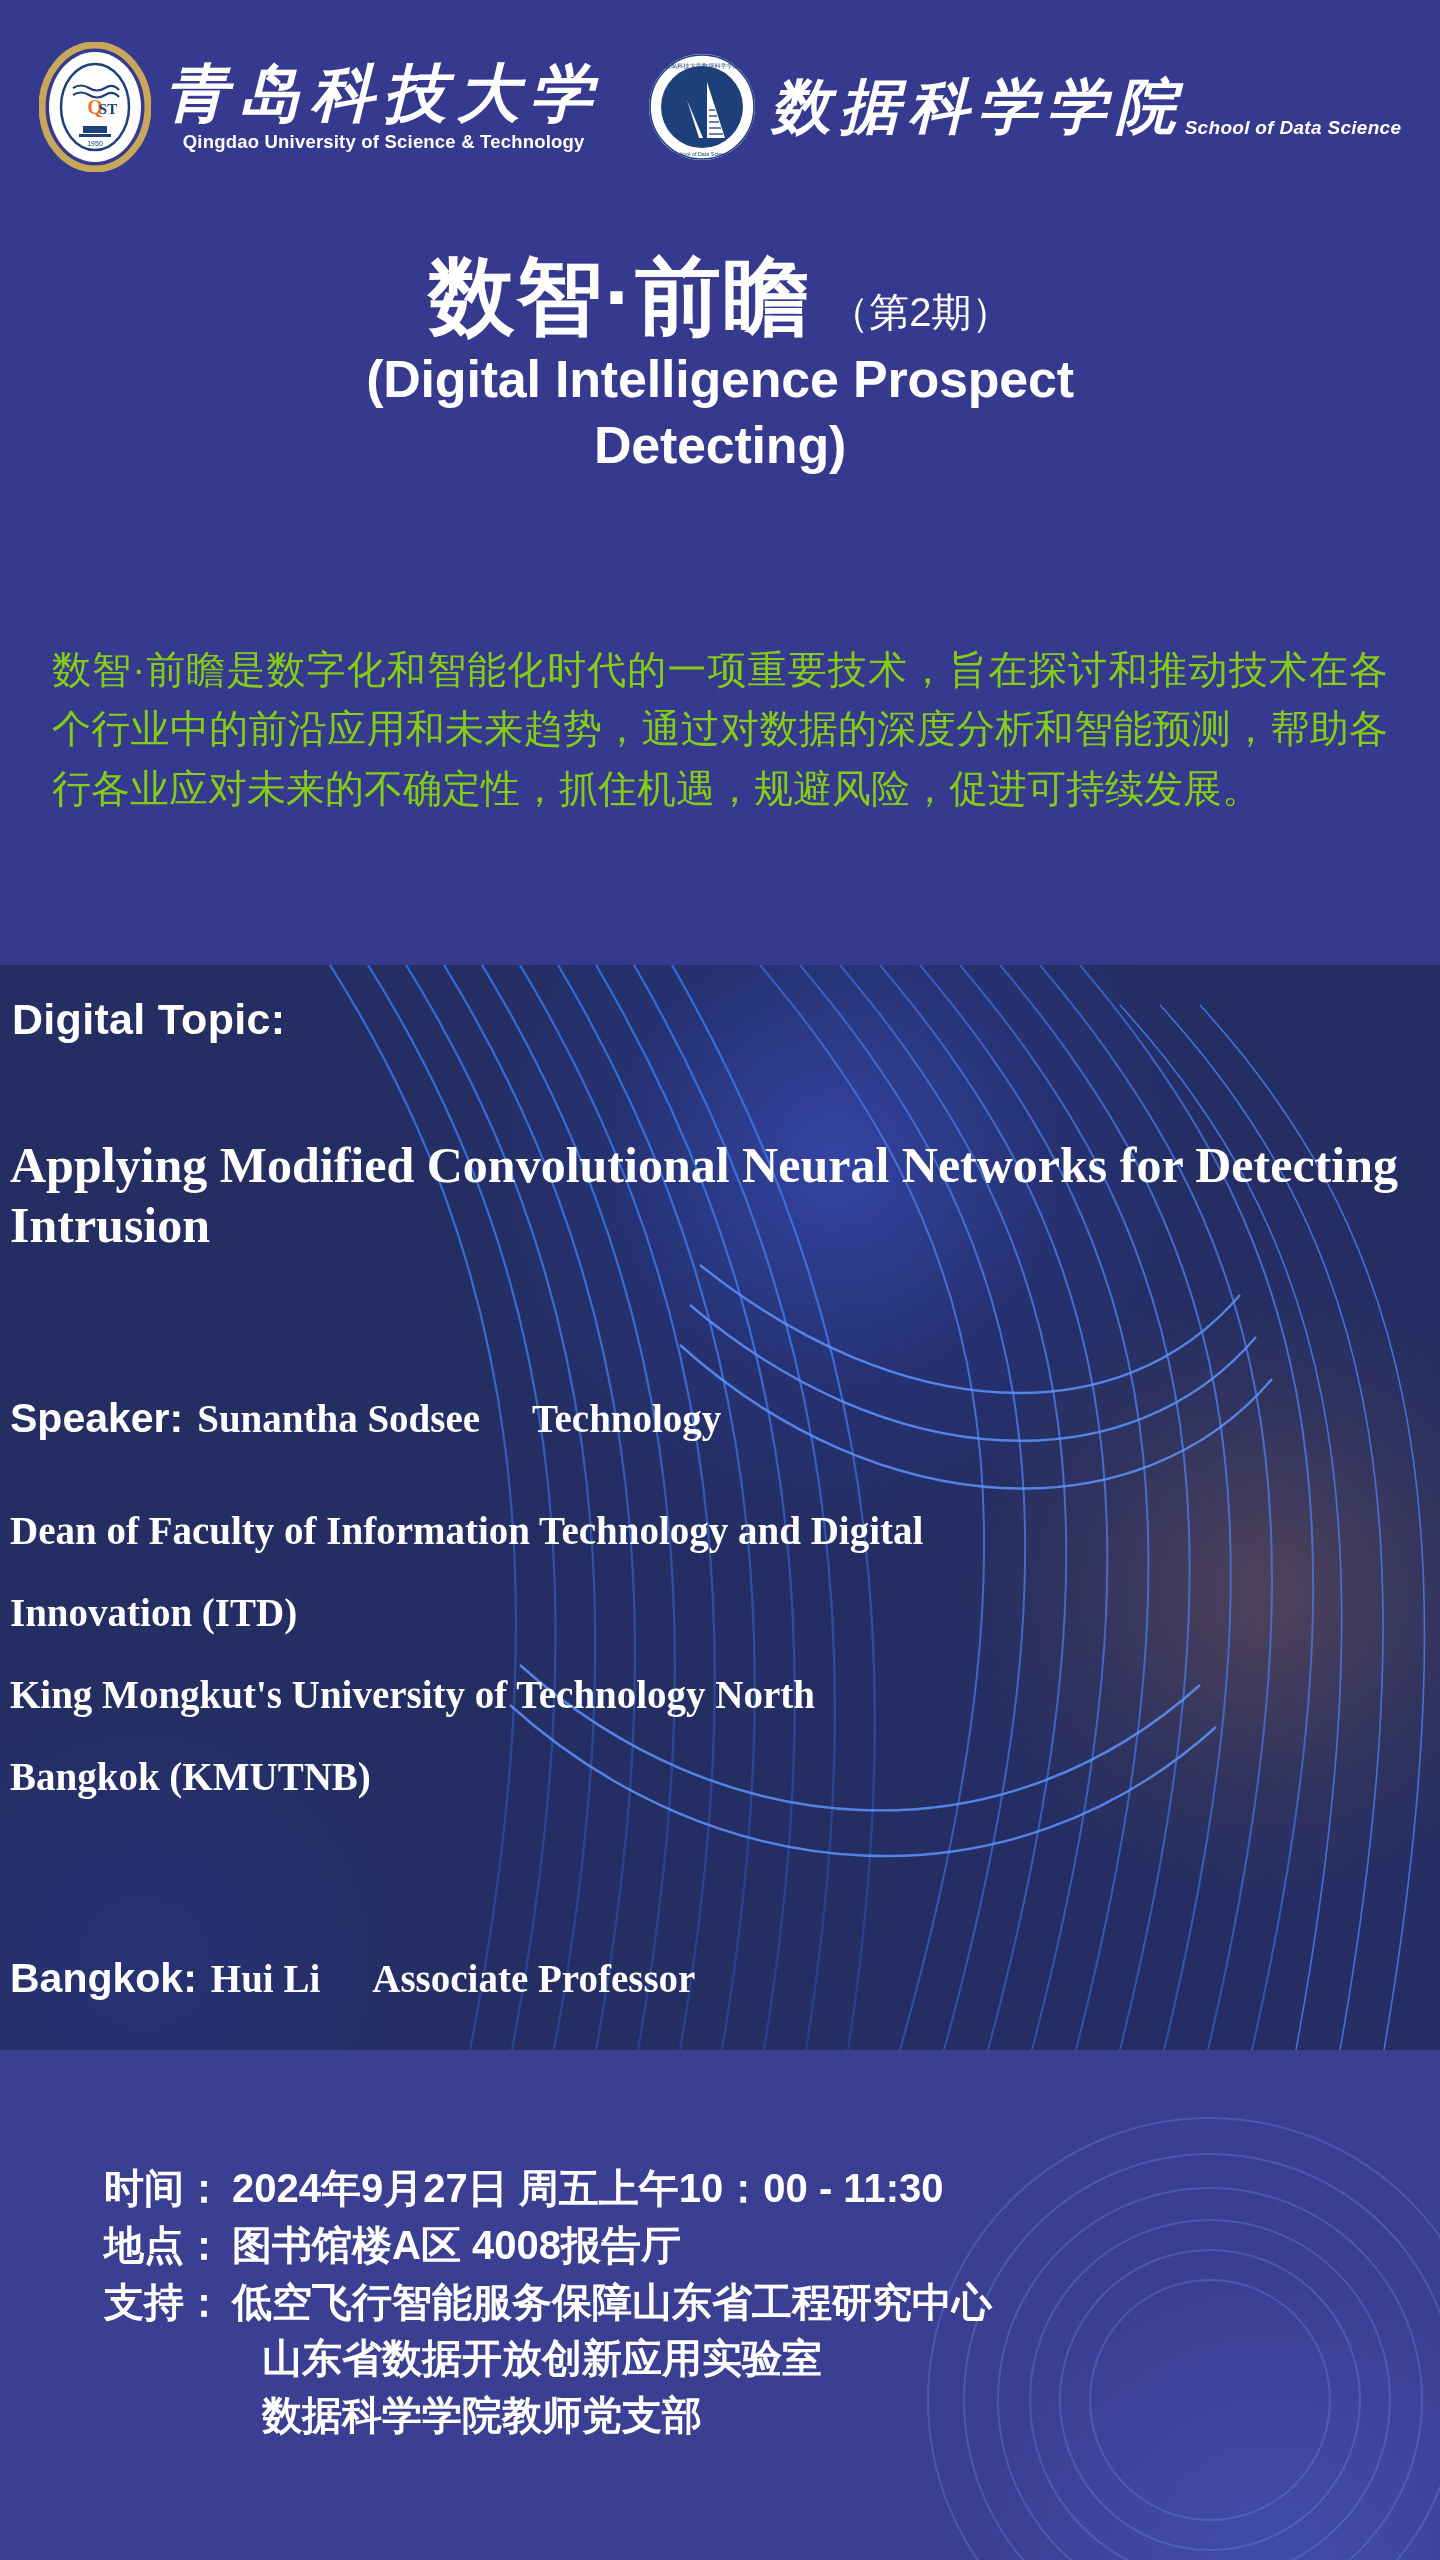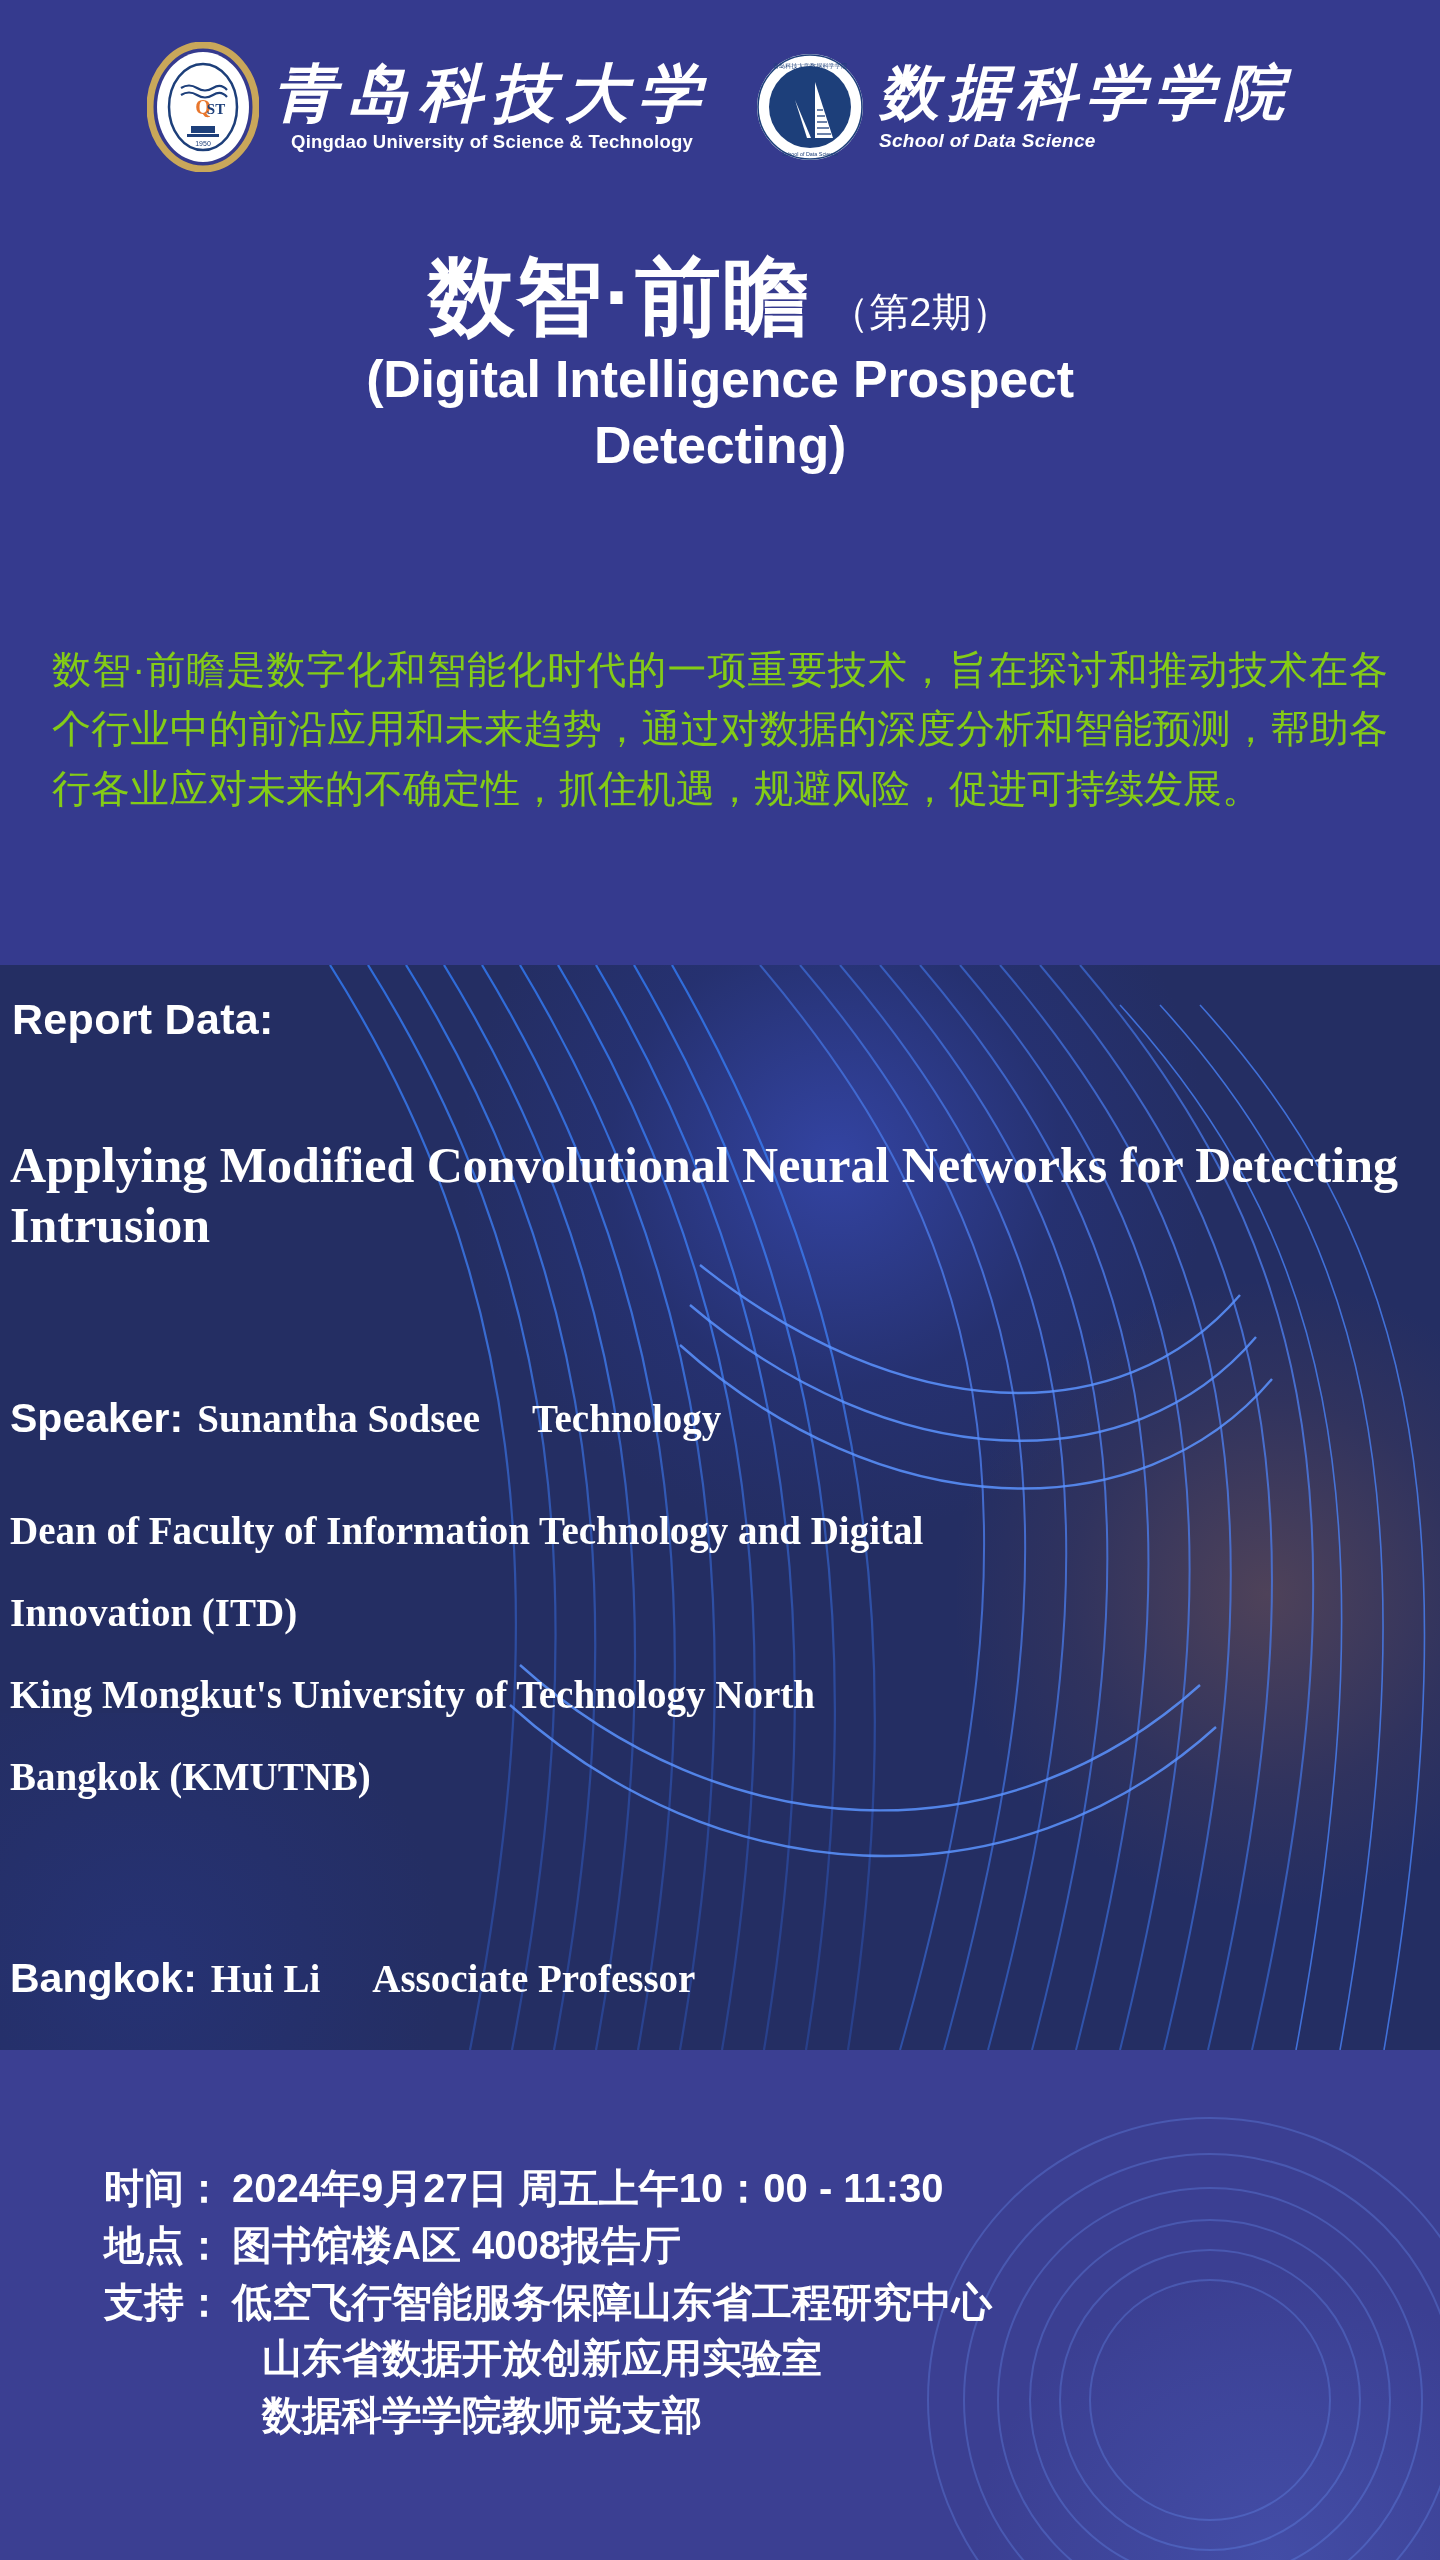--- a/index.html
+++ b/index.html
@@ -95,21 +95,21 @@
     font-weight:700; font-style:italic;
     font-size:63px; letter-spacing:10px; color:#fff; line-height:1.05;
     white-space:nowrap;
   }
   .qust-en {
     font-size:18.5px; font-weight:700; color:#fff;
     letter-spacing:.2px; white-space:nowrap; margin-top:4px;
   }
 
   .seal-sds { width:110px; height:110px; flex:0 0 auto; }
-  .sds-text { display:flex; flex-direction:column; align-items:flex-start; }
+  .sds-text { display:flex; flex-direction:row; align-items:flex-end; }
   .sds-cn {
     font-family:"Liberation Serif", serif;
     font-weight:700; font-style:italic;
     font-size:60px; letter-spacing:9px; color:#fff; line-height:1.05; white-space:nowrap;
   }
   .sds-en {
     font-size:19px; font-weight:700; font-style:italic; color:#fff;
     letter-spacing:.3px; white-space:nowrap; margin-top:5px;
   }
 
@@ -307,21 +307,21 @@
       <div class="title-cn-row">
         <span class="title-cn">数智·前瞻</span>
         <span class="title-issue">（第2期）</span>
       </div>
       <div class="title-en">(Digital Intelligence Prospect</div>
       <div class="title-en">Detecting)</div>
     </div>
 
     <div class="intro">数智·前瞻是数字化和智能化时代的一项重要技术，旨在探讨和推动技术在各个行业中的前沿应用和未来趋势，通过对数据的深度分析和智能预测，帮助各行各业应对未来的不确定性，抓住机遇，规避风险，促进可持续发展。</div>
 
-    <div class="report-label">Report Data:</div>
+    <div class="report-label">Digital Topic:</div>
     <div class="report-title">Applying Modified Convolutional Neural Networks for Detecting Intrusion</div>
 
     <div class="speaker-row">
       <span class="label-strong">Speaker:</span>
       <span class="serif-val">Sunantha Sodsee</span>
       <span class="serif-val2">Technology</span>
     </div>
 
     <div class="affil">
       <div> Dean of Faculty of Information Technology and Digital</div>

